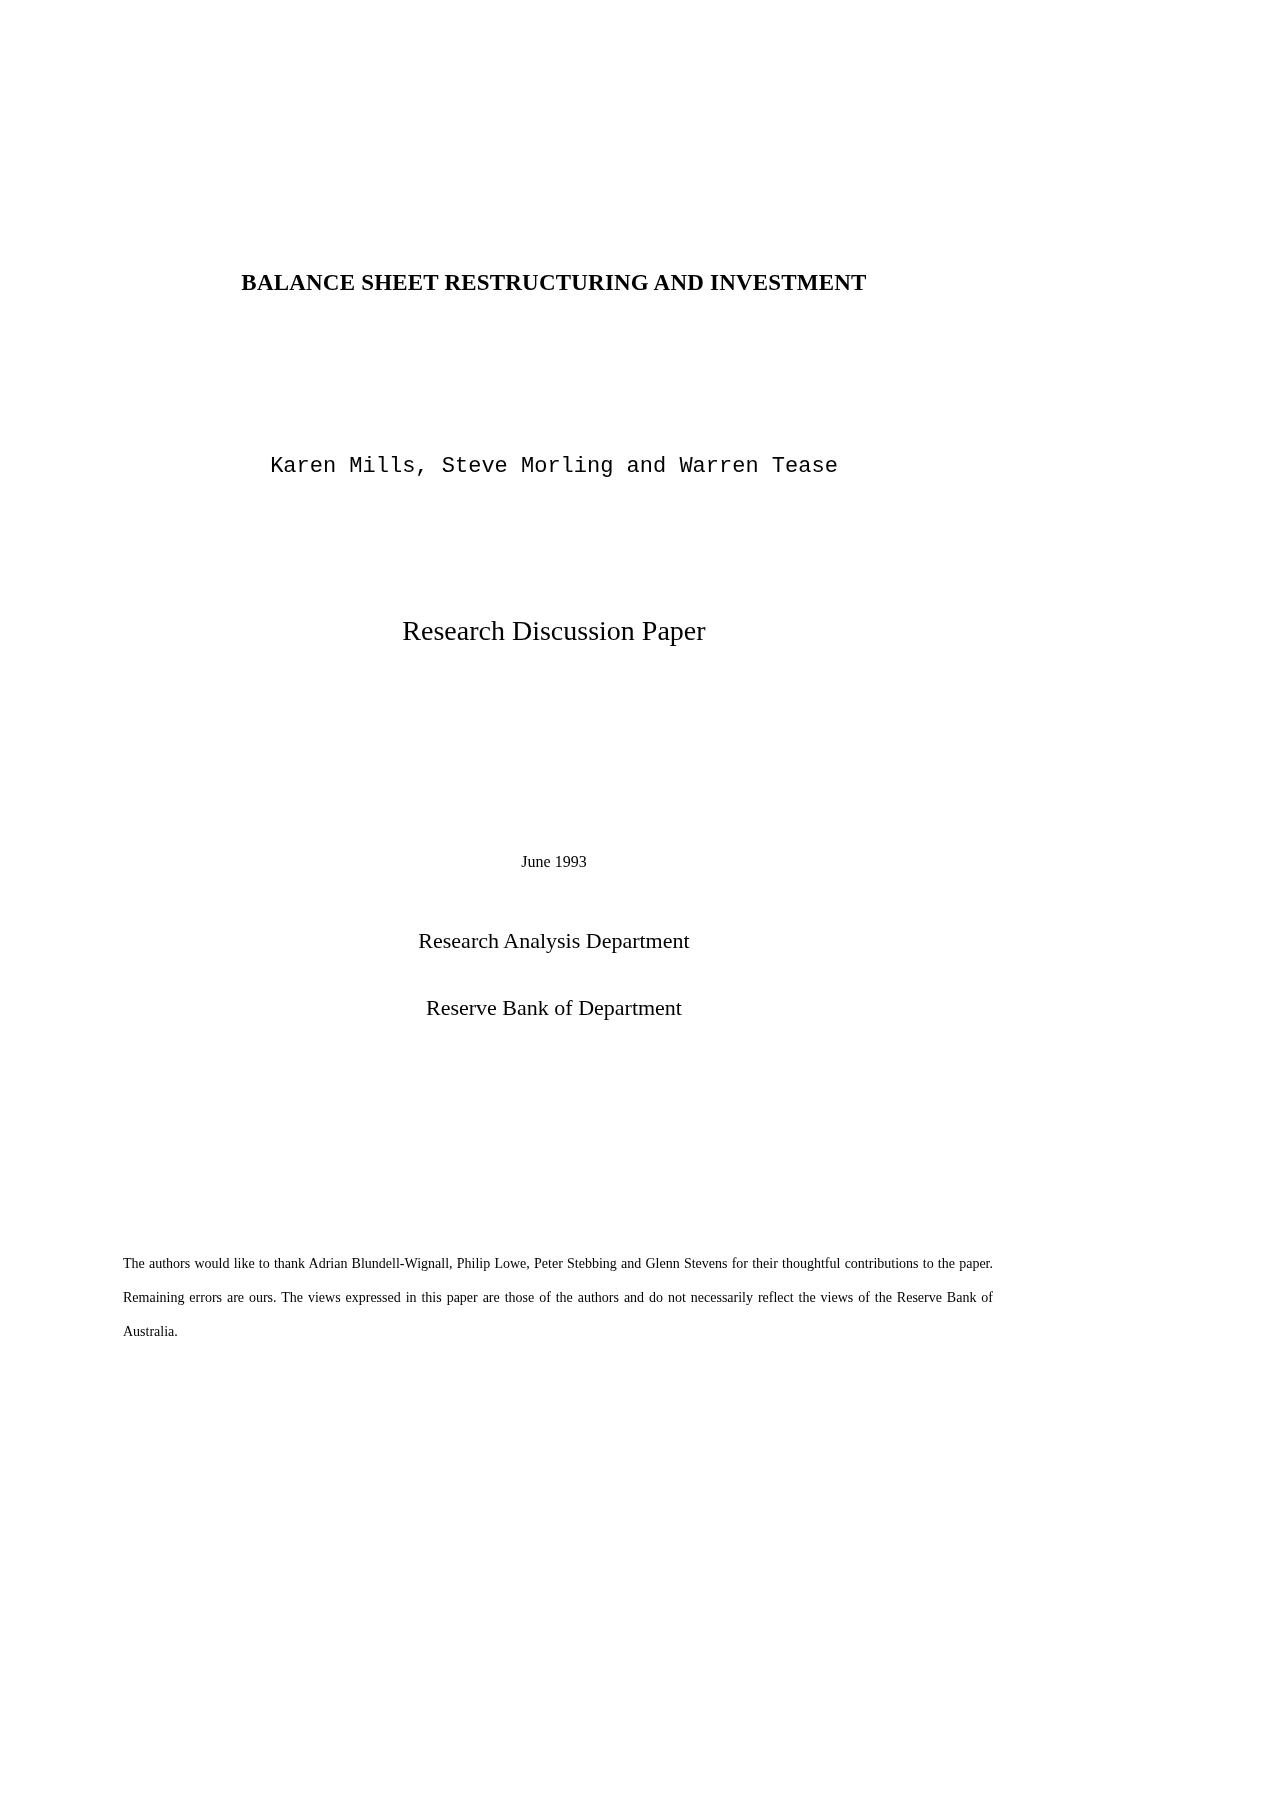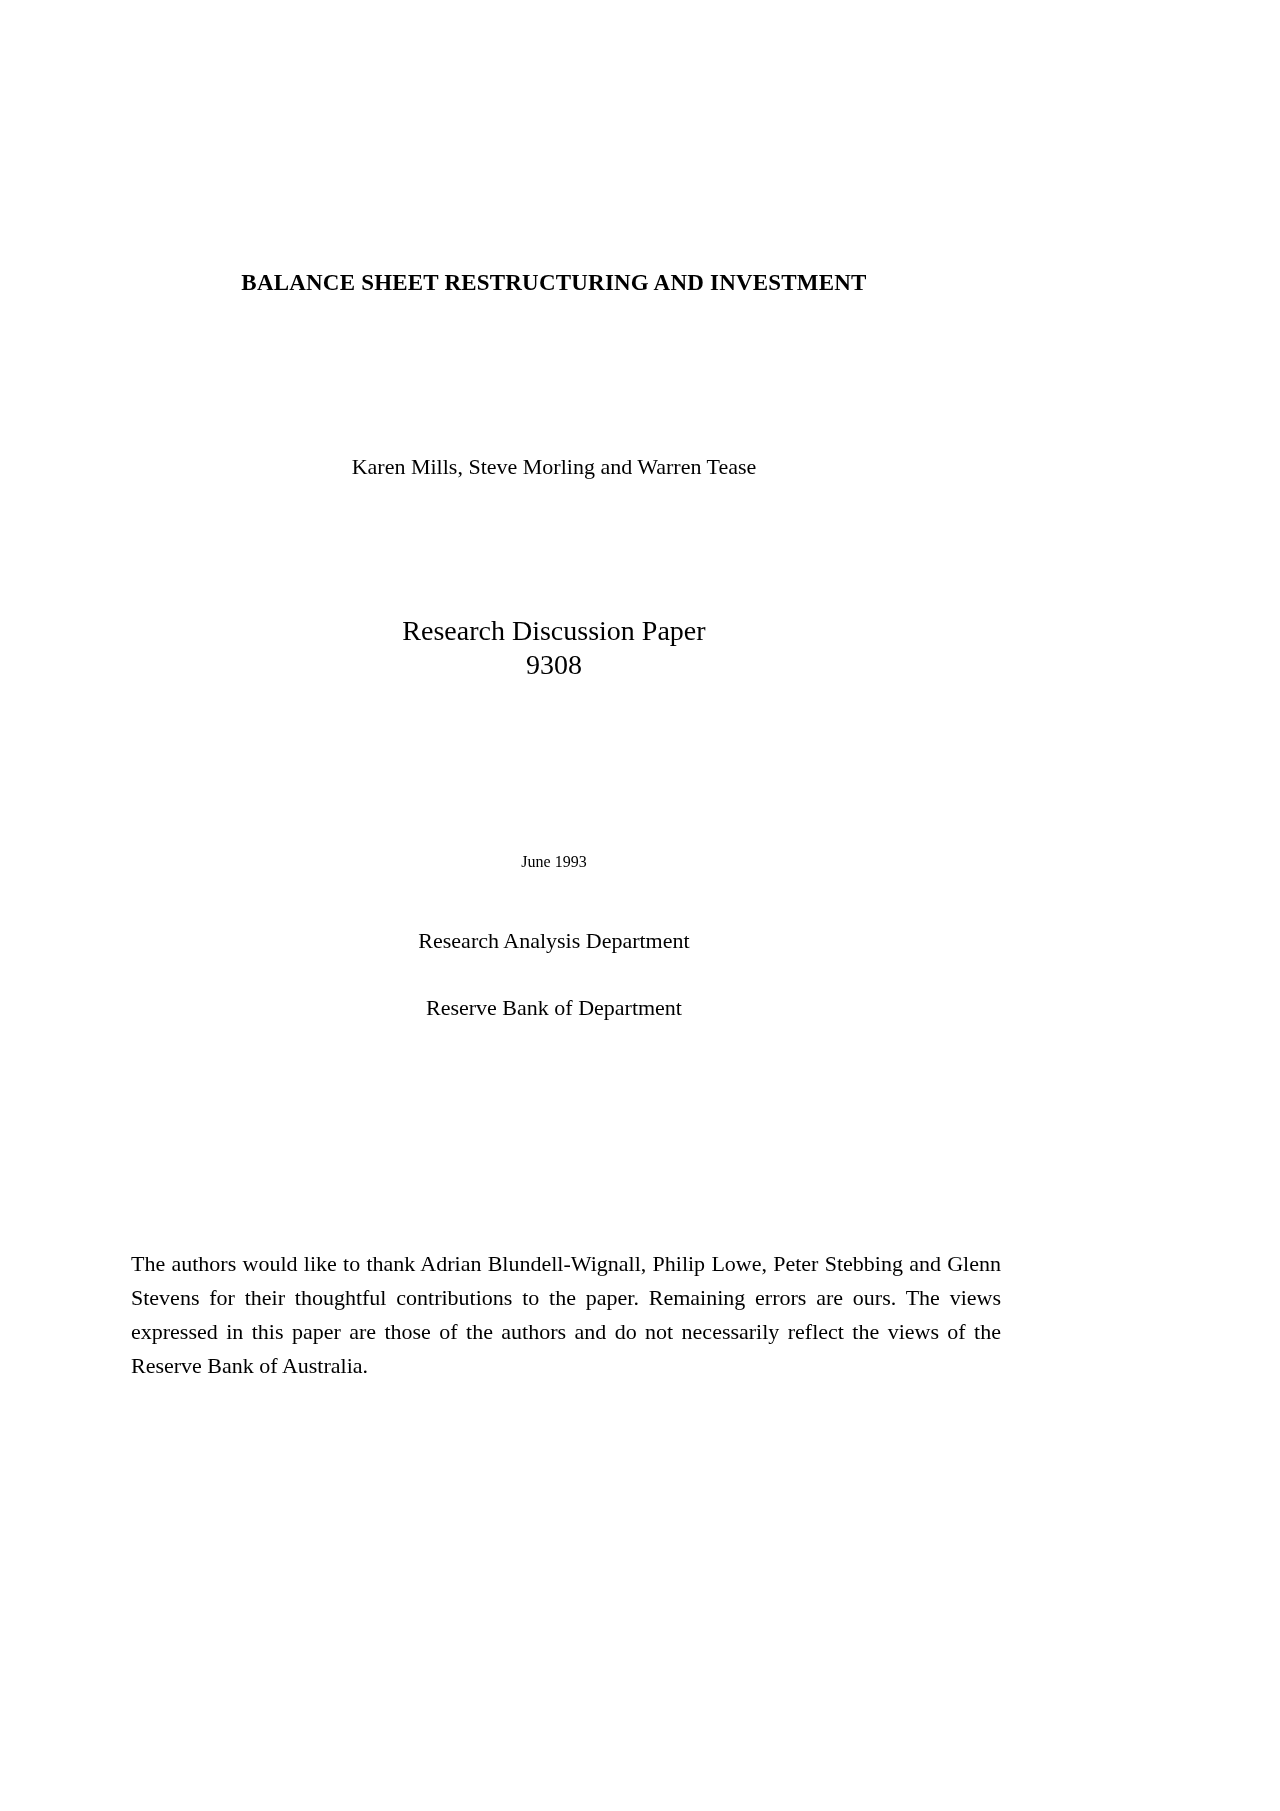--- a/index.html
+++ b/index.html
@@ -34,20 +34,21 @@
     font-size: 23px;
     letter-spacing: 0.2px;
   }
   .authors {
     position: absolute;
     top: 454px;
     left: 0;
     width: 100%;
     text-align: center;
     font-size: 22px;
+    font-family: Liberation Mono, monospace;
   }
   .series-block {
     position: absolute;
     top: 614px;
     left: 0;
     width: 100%;
     text-align: center;
     font-size: 28px;
     line-height: 34px;
   }
@@ -71,41 +72,40 @@
     position: absolute;
     top: 995px;
     left: 0;
     width: 100%;
     text-align: center;
     font-size: 22px;
   }
   .acknowledgments {
     position: absolute;
     top: 1247px;
-    left: 12px;
+    left: 4px;
     width: 100%;
-    font-size: 22px;
+    font-size: 14px;
     line-height: 34px;
     text-align: justify;
     text-justify: inter-word;
   }
 </style>
 </head>
 <body>
 
 <div class="page">
   <div class="content">
 
     <h1 class="doc-title">BALANCE SHEET RESTRUCTURING AND INVESTMENT</h1>
 
     <div class="authors">Karen Mills, Steve Morling and Warren Tease</div>
 
     <div class="series-block">
       <div>Research Discussion Paper</div>
-      <div>9308</div>
     </div>
 
     <div class="date-line">June 1993</div>
 
     <div class="department-line">Research Analysis Department</div>
 
     <div class="institution-line">Reserve Bank of Department</div>
 
     <p class="acknowledgments">The authors would like to thank Adrian Blundell-Wignall, Philip Lowe, Peter Stebbing and Glenn Stevens for their thoughtful contributions to the paper.  Remaining errors are ours.   The views expressed in this paper are those of the authors and do not necessarily reflect the views of the Reserve Bank of Australia.</p>
 

